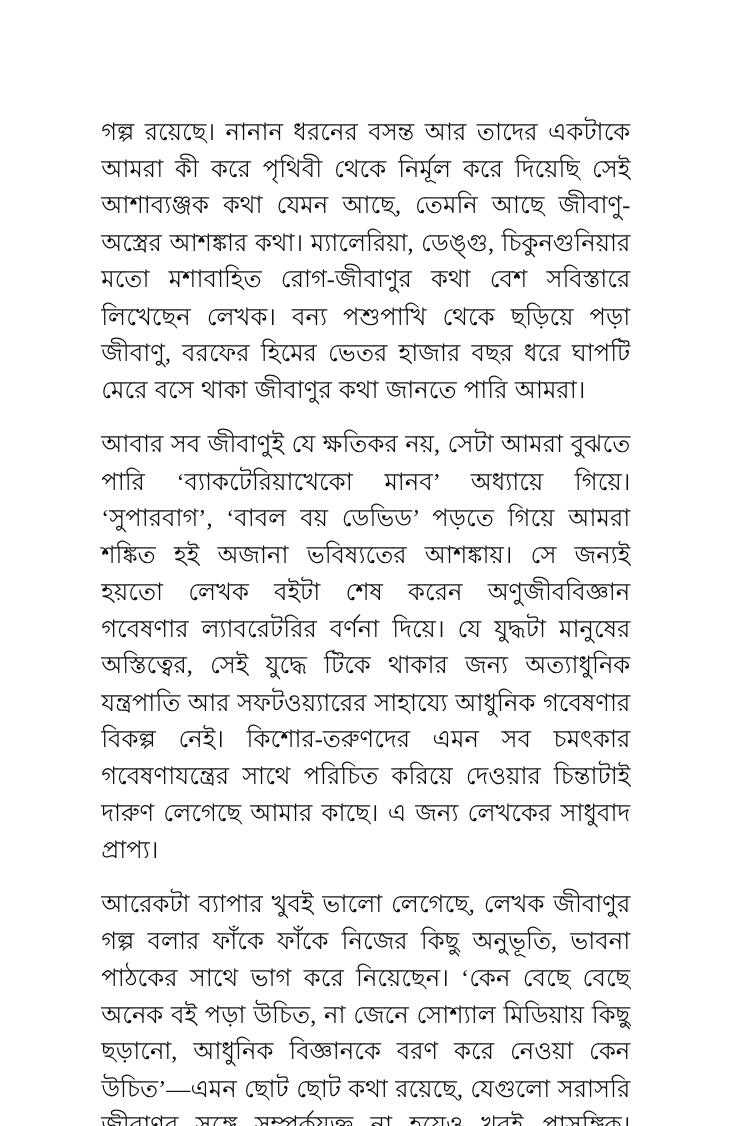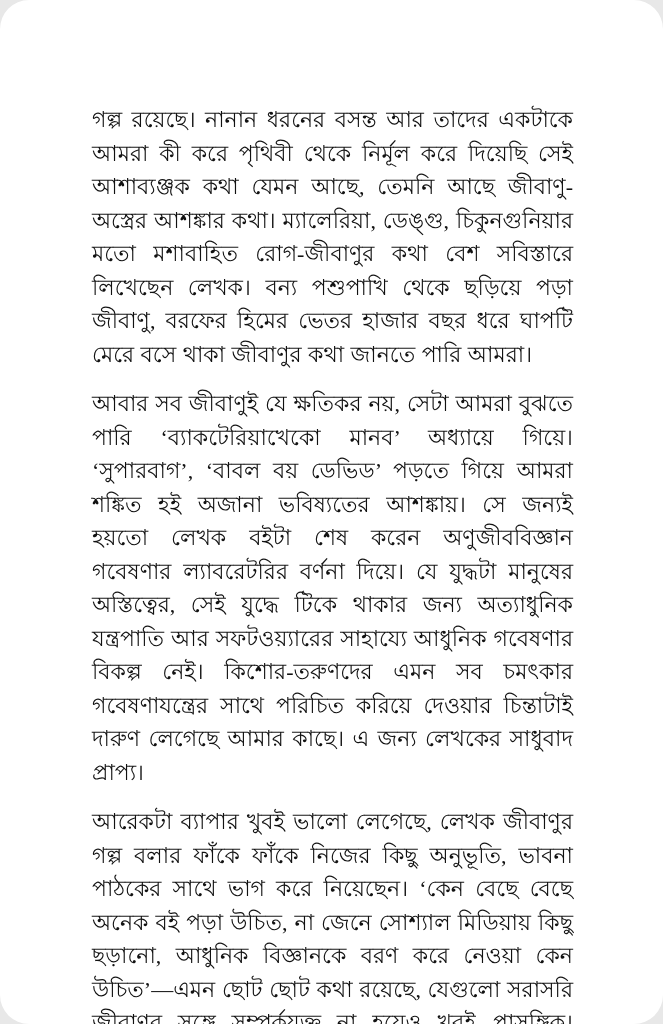--- a/index.html
+++ b/index.html
@@ -8,21 +8,20 @@
     background: #e8e8e8;
   }
   .page {
     position: relative;
     width: 663px;
     height: 1024px;
     margin: 0 auto;
     background: #ffffff;
     overflow: hidden;
     font-family: "Liberation Serif", "DejaVu Serif", serif;
-    border-radius: 29px;
   }
   .text-column {
     position: absolute;
     left: 92px;
     top: 103px;
     width: 481px;
     color: #111111;
   }
   .body-paragraph {
     margin: 0 0 16px 0;

